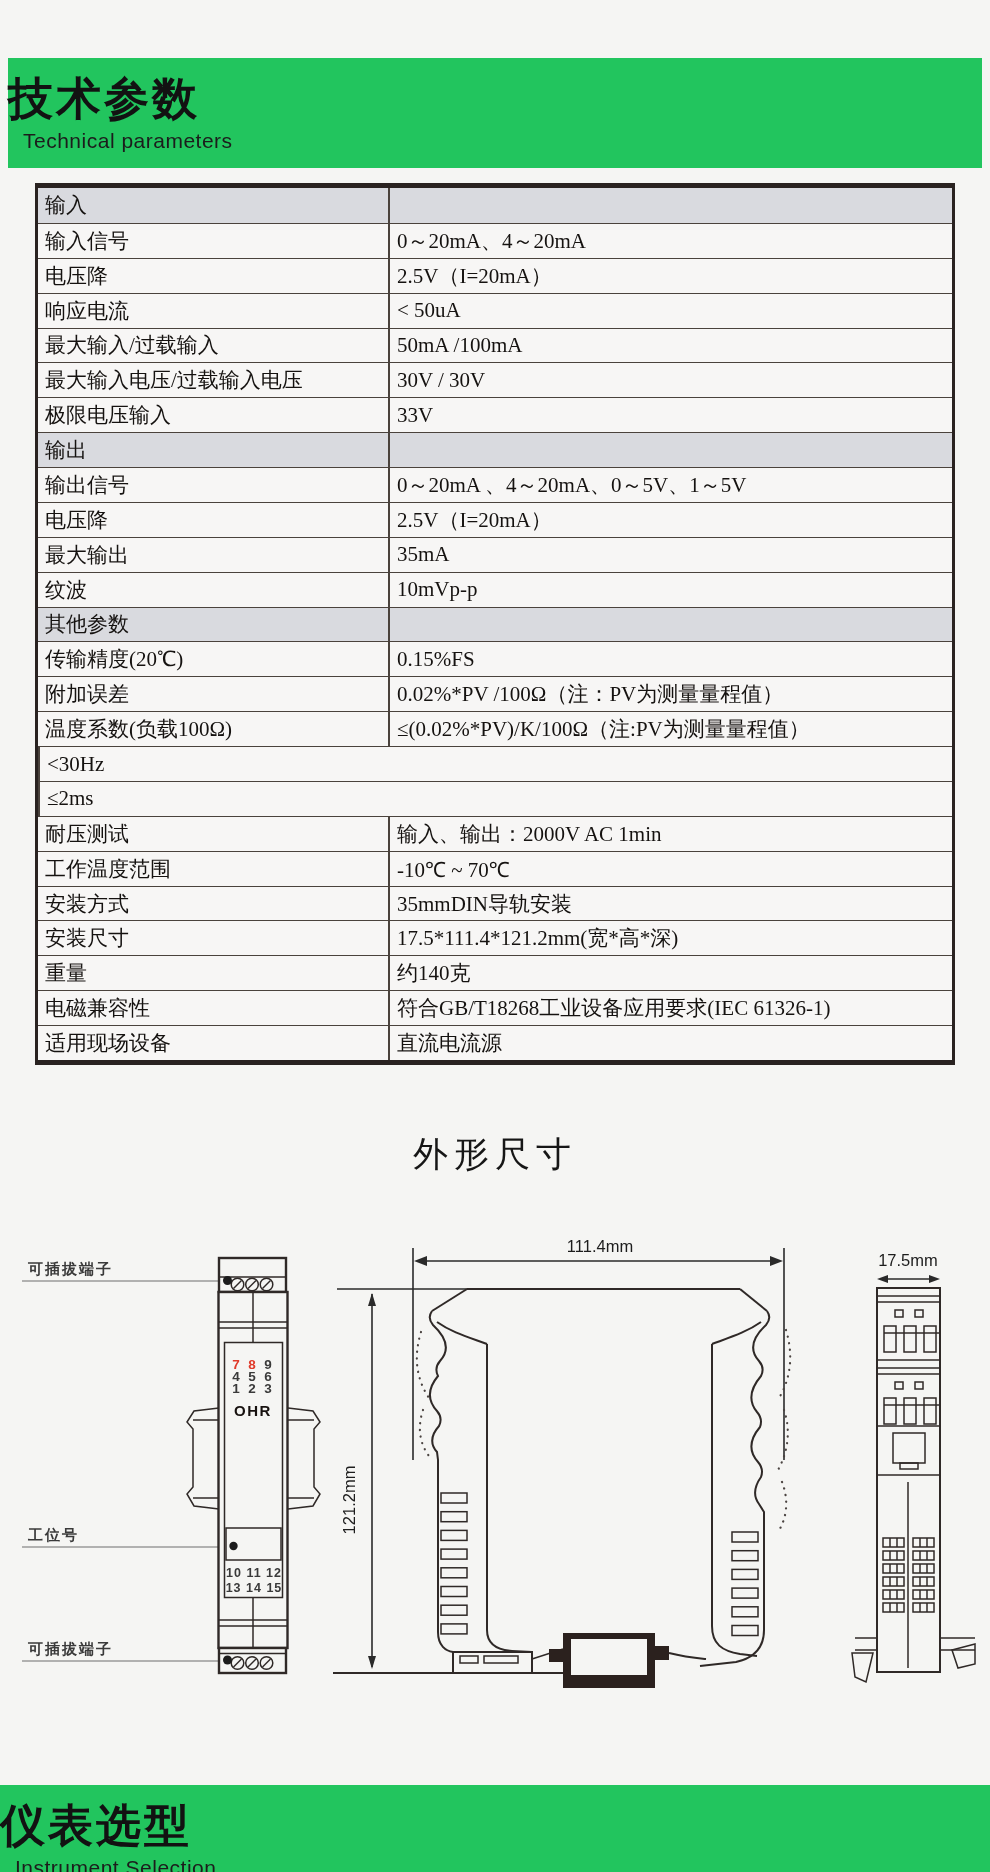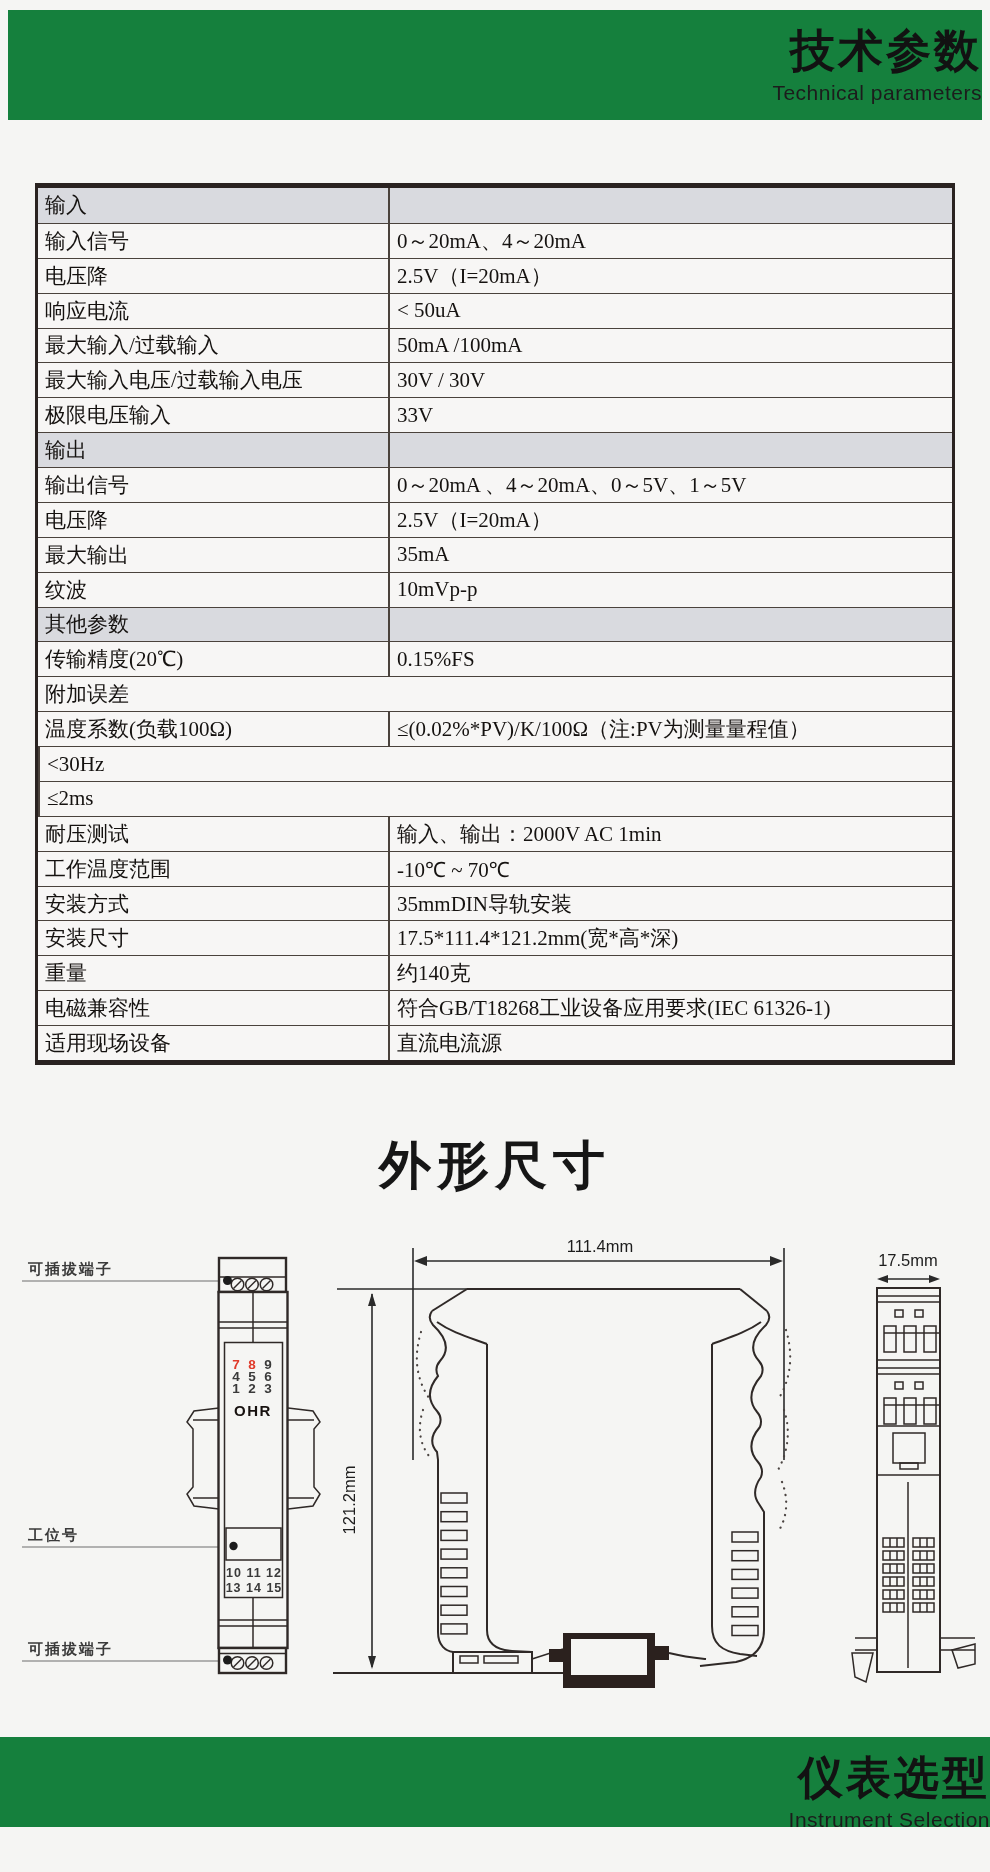--- a/index.html
+++ b/index.html
@@ -1,40 +1,40 @@
 <!DOCTYPE html>
 <html><head>
 <meta charset="utf-8">
 <style>
   html,body{margin:0;padding:0;}
   body{width:990px;height:1872px;position:relative;background:#f5f5f3;
        font-family:"Liberation Sans",sans-serif;}
   .page{position:absolute;inset:0;width:990px;height:1872px;overflow:hidden;}
 
   
-  .band{position:absolute;background:#15803d;text-align:right;}
+  .band{position:absolute;background:#22c55e;text-align:left;margin-top:48px;}
   .band-top{left:8px;right:8px;top:10px;height:110px;}
   .band-bottom{left:0;right:0;top:1737px;height:90px;}
   .band h1{margin:11px 0 0;font-size:45px;font-weight:bold;letter-spacing:3px;color:#121212;}
-  .band .sub{margin-top:0;font-size:21px;color:#1c1c1c;letter-spacing:0.5px;}
+  .band .sub{margin-top:0;font-size:21px;color:#1c1c1c;letter-spacing:0.5px;padding-left:15px;}
 
   
   .spec-table{position:absolute;left:35px;top:183px;width:920px;height:882px;
       box-sizing:border-box;border:3px solid #292220;border-top-width:5px;border-bottom-width:5px;
       display:grid;grid-auto-rows:1fr;background:#f7f6f5;
       font-family:"Liberation Serif",serif;font-size:21px;color:#151210;}
   .t-row{display:flex;border-top:1.6px solid #4a423c;min-height:0;}
   .t-row:first-child{border-top:none;}
   .t-row.section{background:#d9dadf;}
   .t-label{flex:0 0 343px;padding-left:7px;display:flex;align-items:center;white-space:nowrap;}
   .t-value{flex:1;border-left:2px solid #4a423c;padding-left:7px;display:flex;align-items:center;white-space:nowrap;}
 
   
   .outline-title{position:absolute;left:0;right:0;top:1131px;text-align:center;
-      font-size:52px;font-weight:bold;letter-spacing:6px;color:#161616;}
+      font-size:35px;font-weight:normal;letter-spacing:6px;color:#161616;}
   .drawings-svg{position:absolute;left:0;top:1230px;}
 
   
   .ln{stroke:#2f2927;stroke-width:2;fill:none;}
   .ln2{stroke:#2f2927;stroke-width:2.4;fill:none;}
   .thin{stroke:#2f2927;stroke-width:1.5;fill:none;}
   .leader{stroke:#9a9a9a;stroke-width:1.3;fill:none;}
   .dim{stroke:#2a2a2a;stroke-width:1.6;fill:none;}
   .dot{fill:#1c1c1c;stroke:none;}
   .arrow{fill:#2a2a2a;stroke:none;}
@@ -110,20 +110,21 @@
       <div class="t-row section">
         <div class="t-label">其他参数</div>
         <div class="t-value"></div>
       </div>
       <div class="t-row">
         <div class="t-label">传输精度(20℃)</div>
         <div class="t-value">0.15%FS</div>
       </div>
       <div class="t-row">
         <div class="t-label">附加误差</div>
+        <div class="t-value">0.02%*PV /100Ω（注：PV为测量量程值）</div>
       </div>
       <div class="t-row">
         <div class="t-label">温度系数(负载100Ω)</div>
         <div class="t-value">≤(0.02%*PV)/K/100Ω（注:PV为测量量程值）</div>
       </div>
       <div class="t-row">
         <div class="t-value">&lt;30Hz</div>
       </div>
       <div class="t-row">
         <div class="t-value">≤2ms</div>

